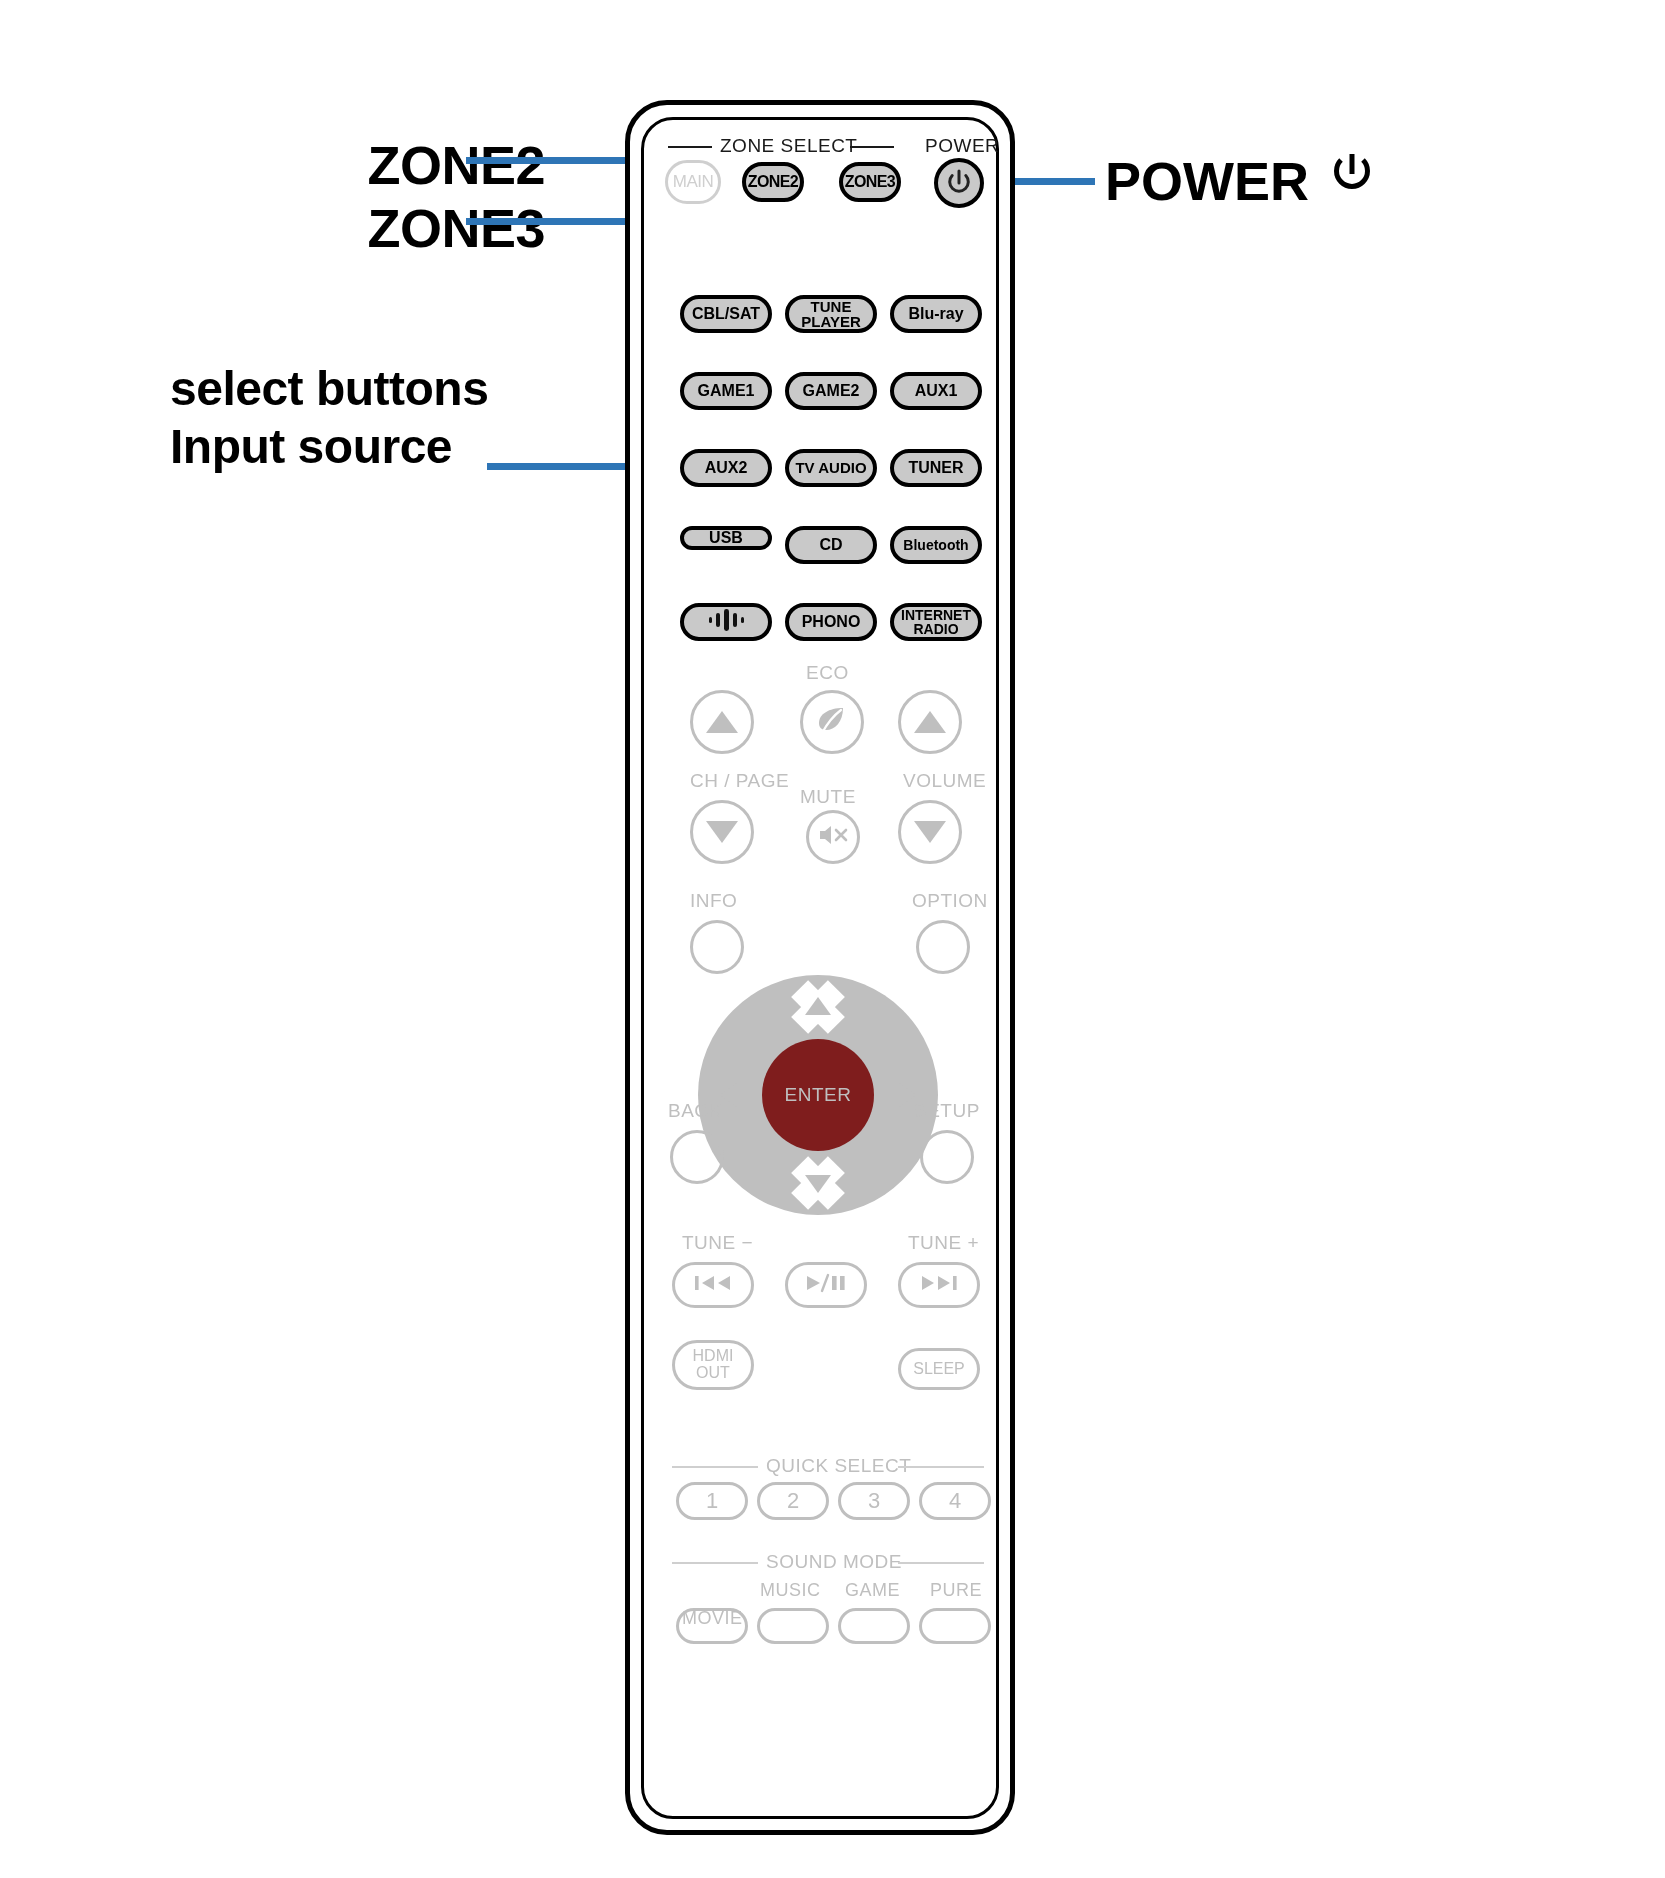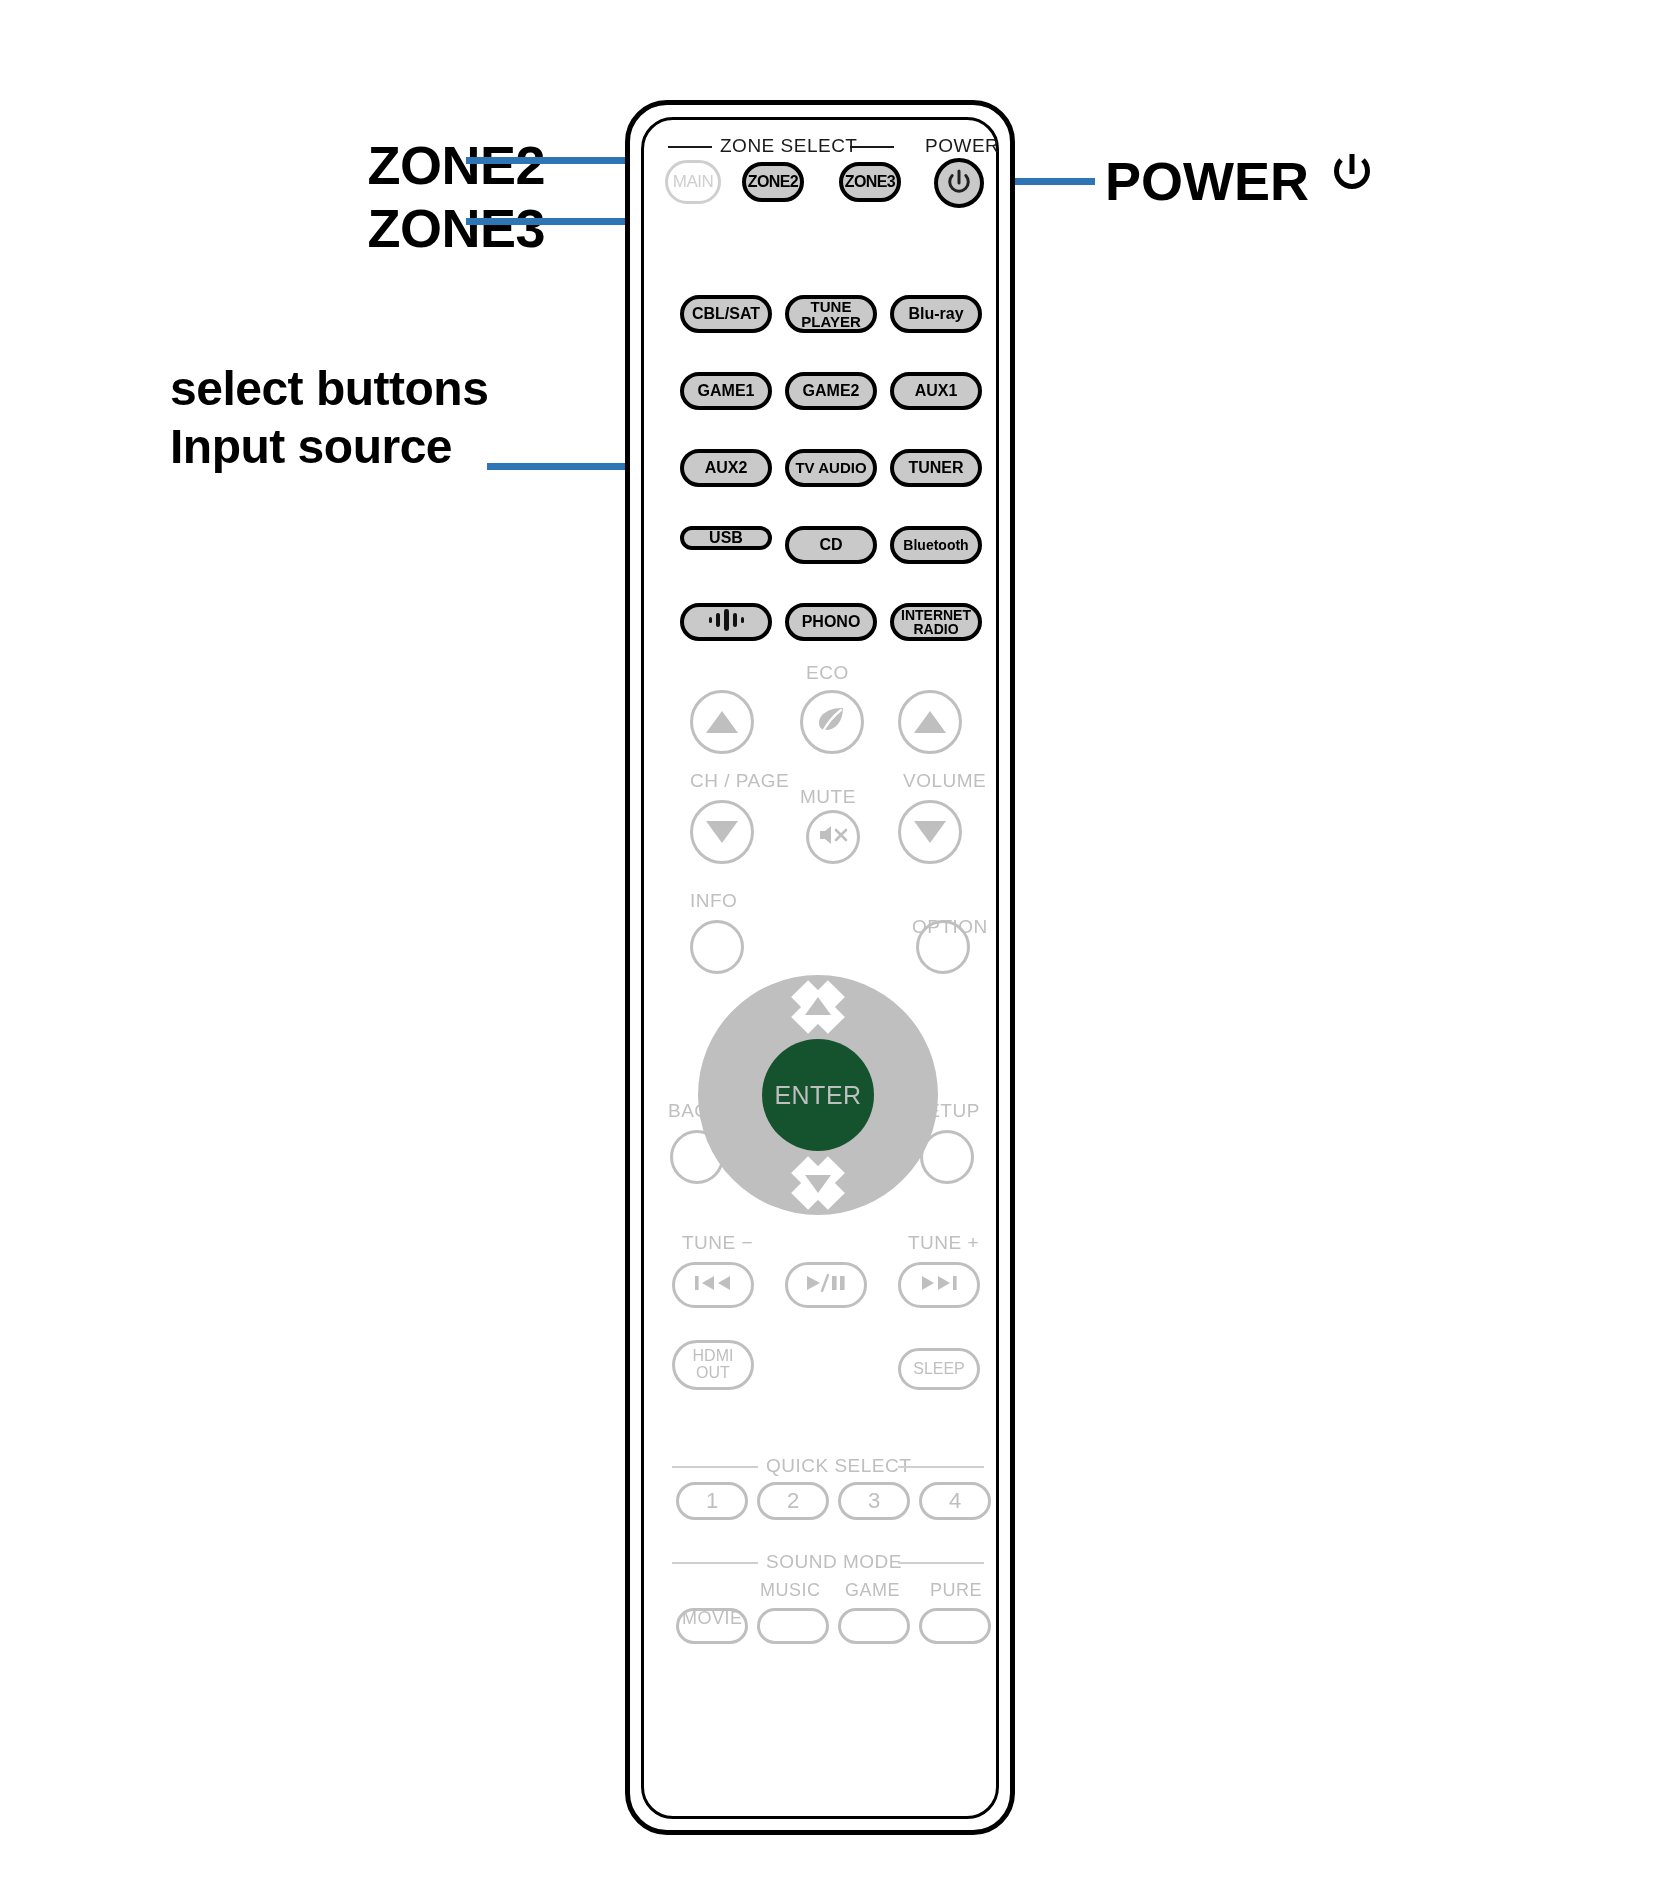--- a/index.html
+++ b/index.html
@@ -173,23 +173,23 @@
     position:absolute; inset:0;
     border-radius: 50%;
     background: #bfbfbf;
   }
   #dpad .hole {
     position:absolute;
     left: 50%; top: 50%;
     width: 112px; height: 112px;
     margin-left: -56px; margin-top: -56px;
     border-radius: 50%;
-    background: #14532d;
-    display:flex; align-items:center; justify-content:center;
-    font-size: 25px; color:#bfbfbf; letter-spacing:0.5px;
+    background: #7f1d1d;
+    display:flex; align-items:center; justify-content:center;
+    font-size: 19px; color:#bfbfbf; letter-spacing:0.5px;
   }
   #dpad .gap {
     position:absolute;
     background:#ffffff;
   }
   #dpad .arrow { position:absolute; }
   .dp-up    { border-left:13px solid transparent; border-right:13px solid transparent; border-bottom:18px solid #bfbfbf; }
   .dp-down  { border-left:13px solid transparent; border-right:13px solid transparent; border-top:18px solid #bfbfbf; }
   .dp-left  { border-top:13px solid transparent; border-bottom:13px solid transparent; border-right:18px solid #bfbfbf; }
   .dp-right { border-top:13px solid transparent; border-bottom:13px solid transparent; border-left:18px solid #bfbfbf; }
@@ -350,21 +350,21 @@
       </svg>
     </span>
   </div>
   <div class="grey-circle" style="left:898px; top:800px; width:64px; height:64px;">
     <span class="tri tri-down"></span>
   </div>
 
   <div class="grey-label" style="left:690px; top:890px;">INFO</div>
   <div class="grey-circle" style="left:690px; top:920px; width:54px; height:54px;"></div>
 
-  <div class="grey-label" style="left:912px; top:890px;margin-top:26px;">OPTION</div>
+  <div class="grey-label" style="left:912px; top:890px;">OPTION</div>
   <div class="grey-circle" style="left:916px; top:920px; width:54px; height:54px;"></div>
 
   <div id="dpad">
     <div class="ring"></div>
 
     <div class="gap" style="left:108px; top:6px; width:24px; height:52px; transform:rotate(45deg);"></div>
     <div class="gap" style="left:108px; top:6px; width:24px; height:52px; transform:rotate(-45deg);"></div>
     <div class="gap" style="left:108px; top:182px; width:24px; height:52px; transform:rotate(45deg);"></div>
     <div class="gap" style="left:108px; top:182px; width:24px; height:52px; transform:rotate(-45deg);"></div>
 

